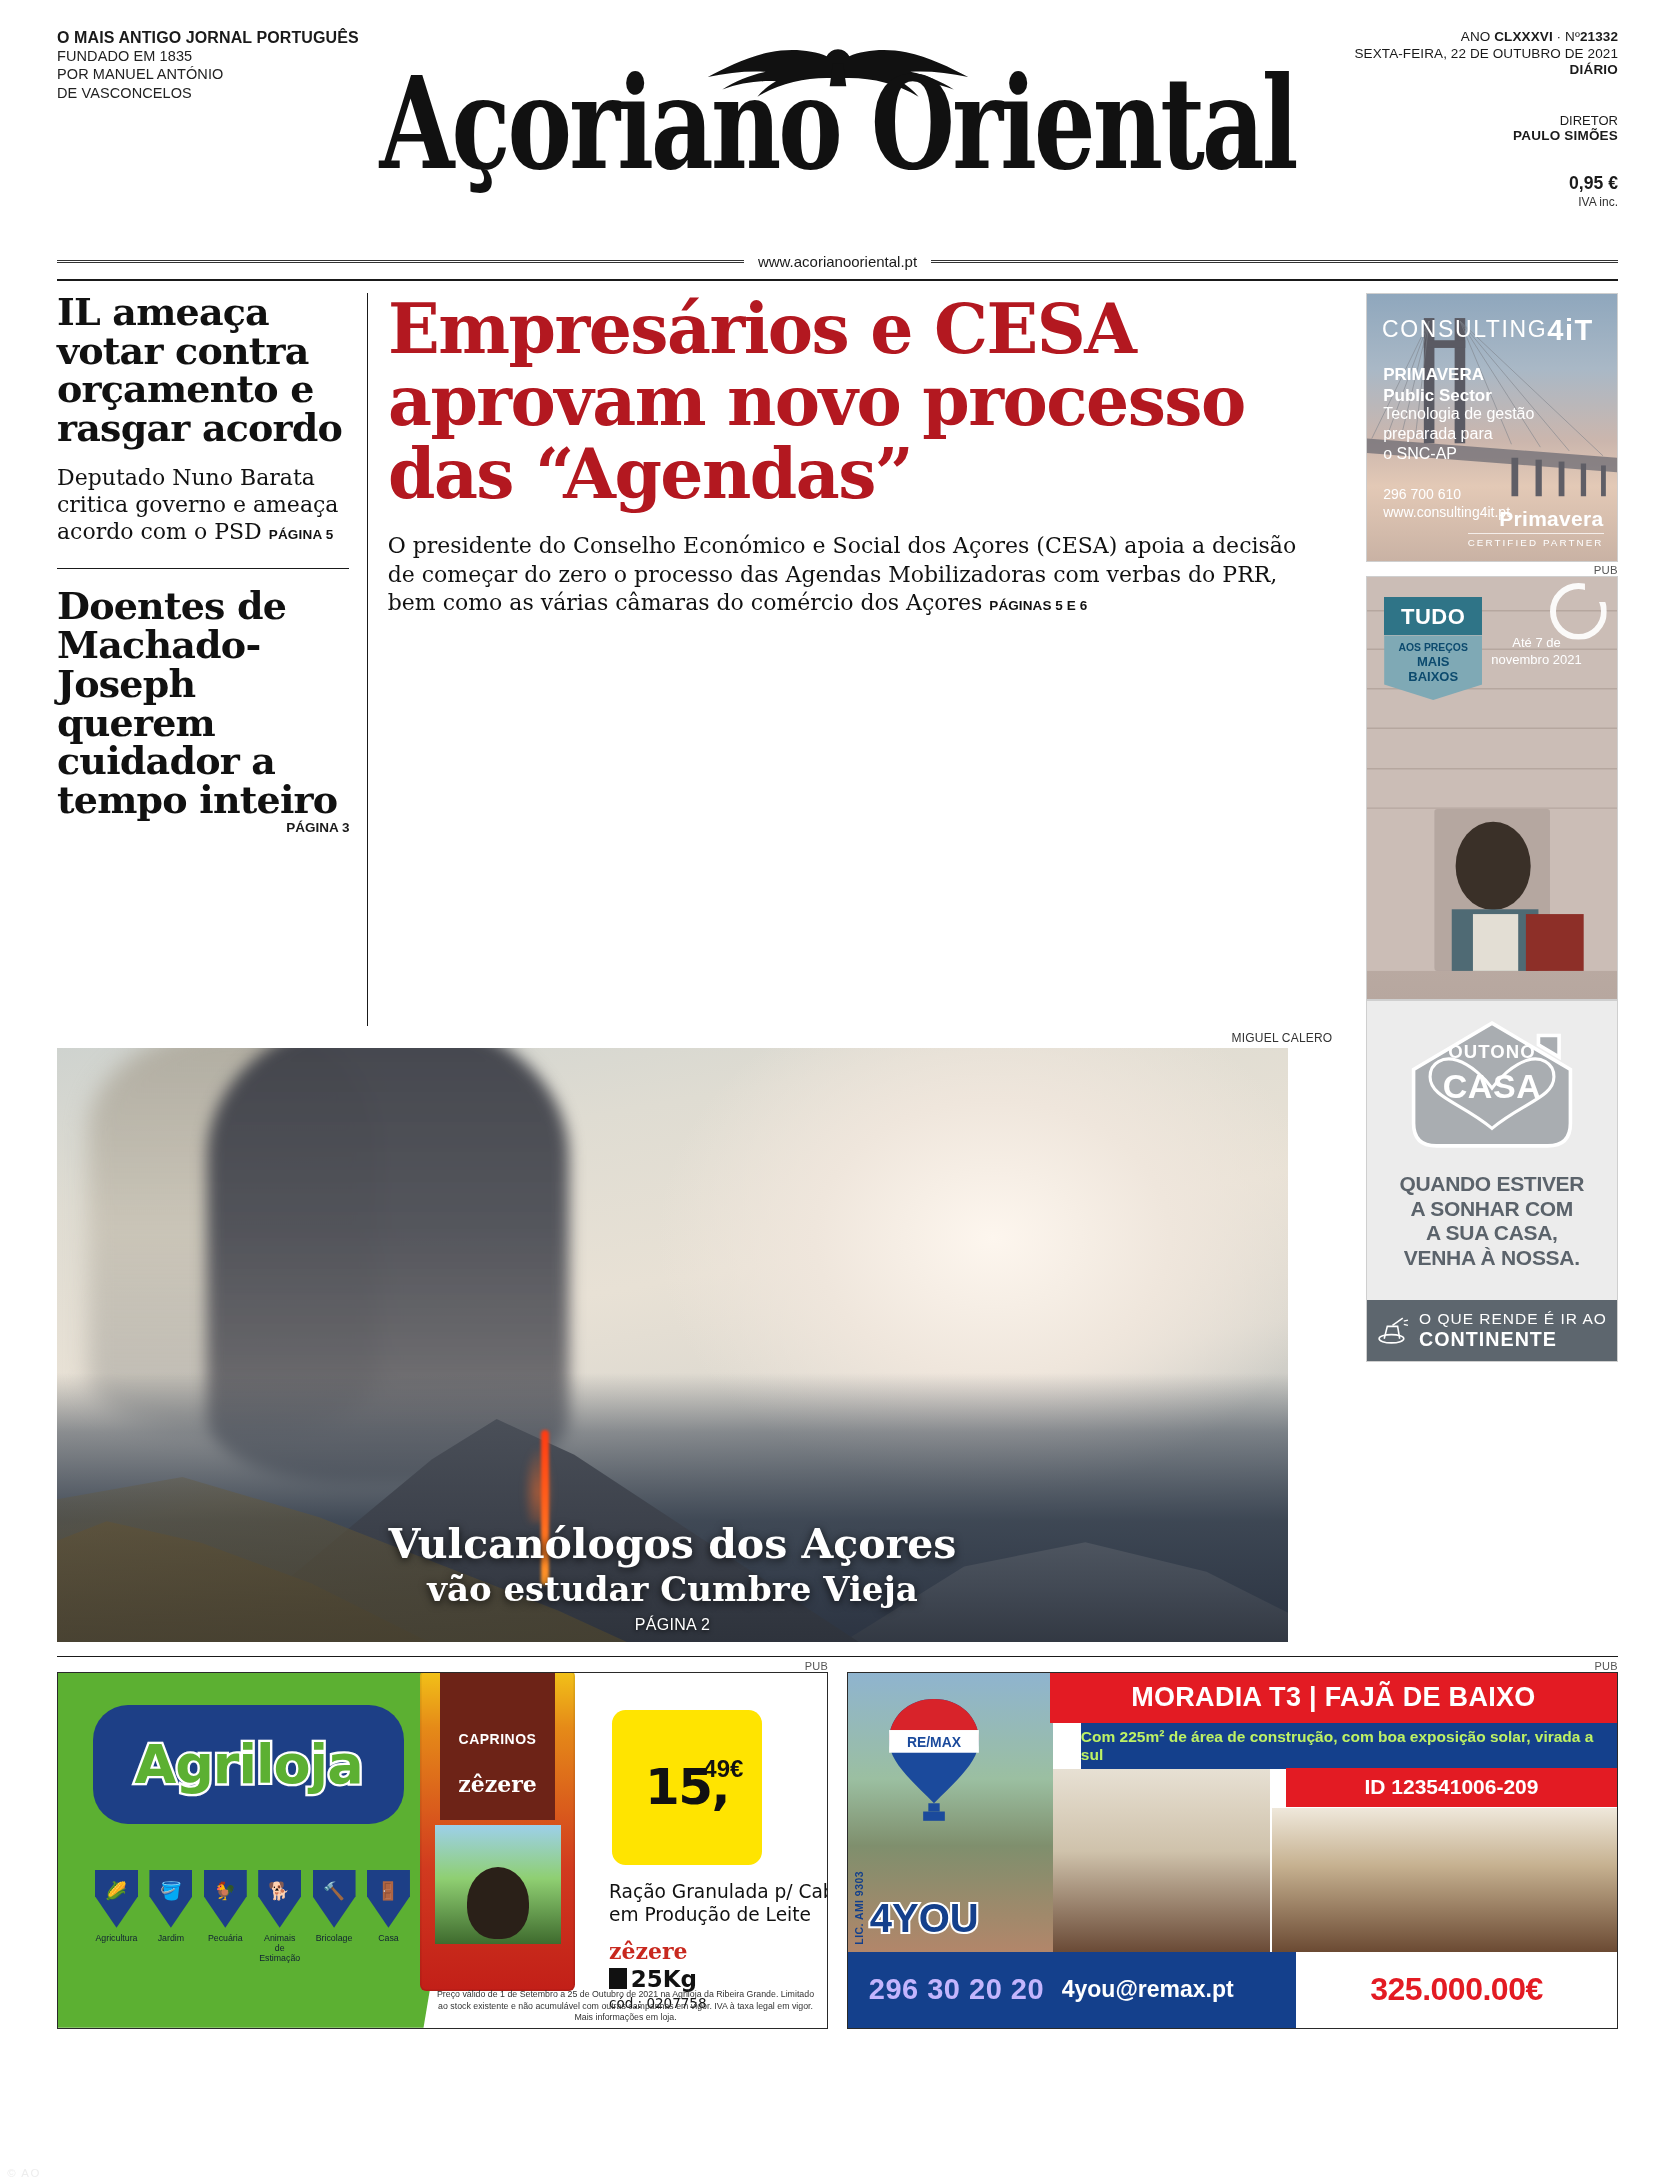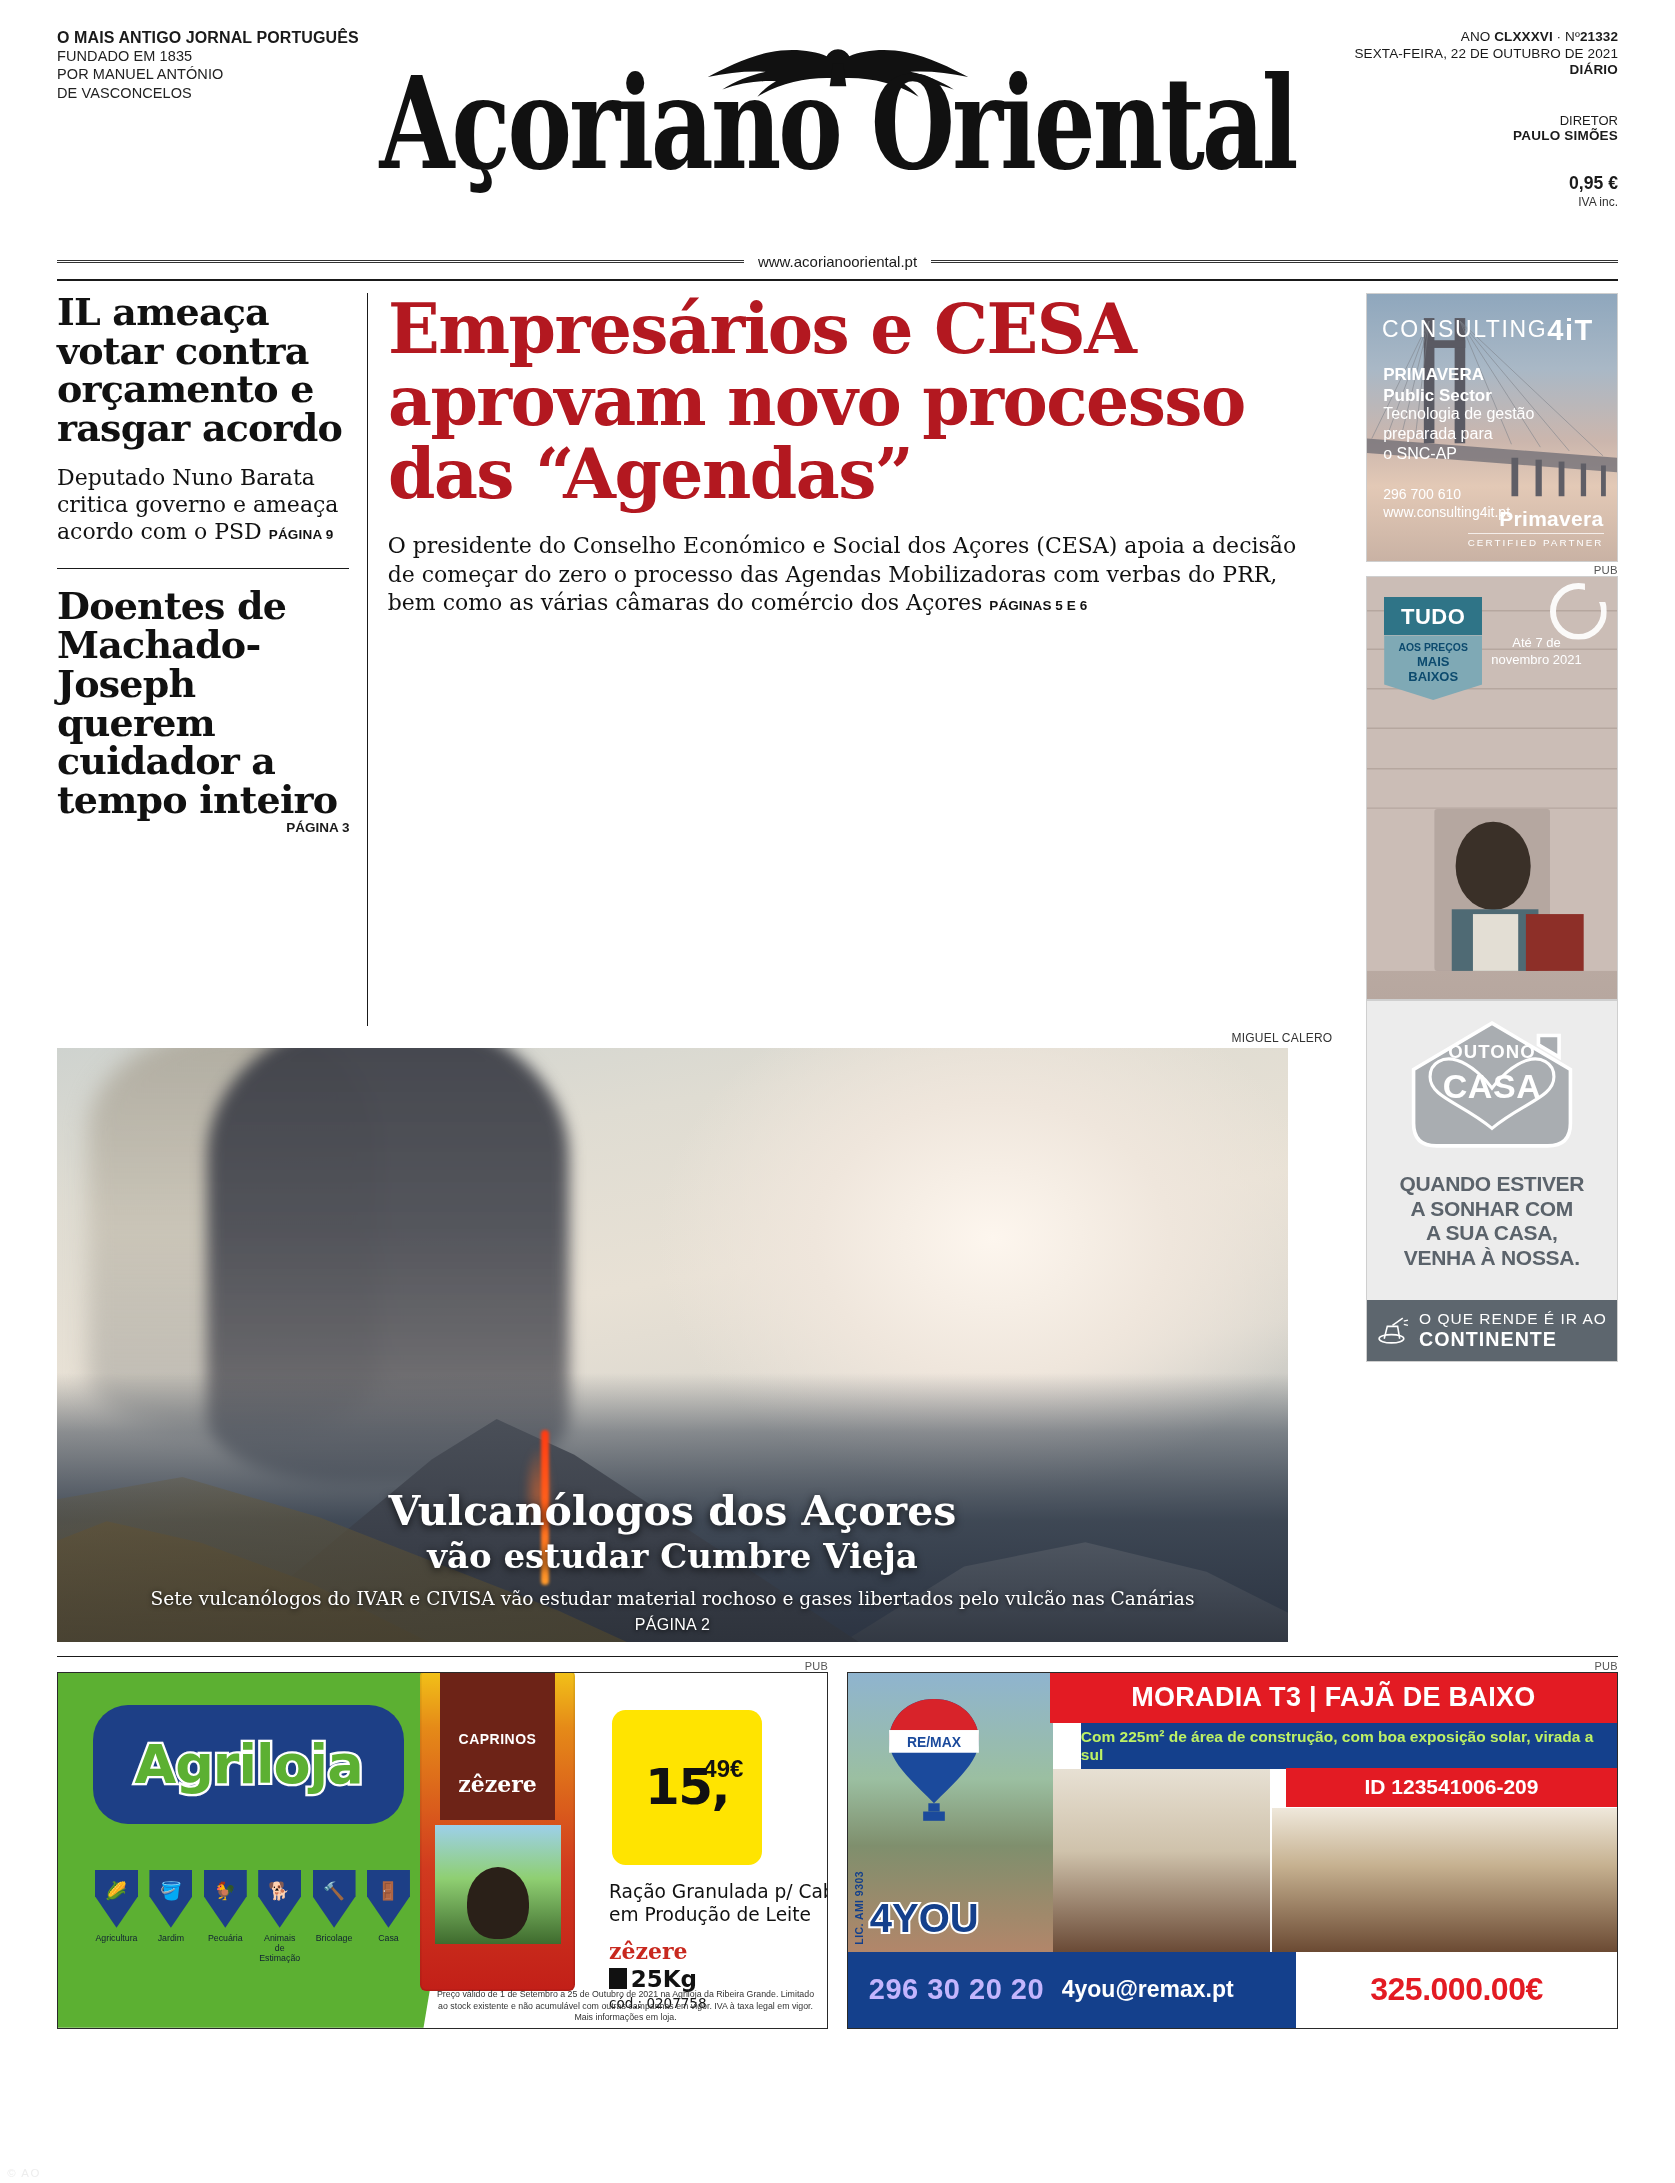--- a/index.html
+++ b/index.html
@@ -281,21 +281,21 @@
   </div>
   <div class="hrule-thick"></div>
 
   <div class="grid">
 
     <div class="col-left">
       <div>
         <div class="kicker-hl">IL ameaça votar contra orçamento e rasgar acordo</div>
         <div class="kicker-sub">
           <span>Deputado Nuno Barata critica governo e ameaça acordo com o PSD</span>
-          <span class="pg">PÁGINA 9</span>
+          <span class="pg">PÁGINA 5</span>
         </div>
       </div>
 
       <div class="sep-left"></div>
 
       <div>
         <div class="kicker-hl">Doentes de Machado-Joseph querem cuidador a tempo inteiro</div>
         <span class="pg-right">PÁGINA 3</span>
       </div>
     </div>
@@ -433,21 +433,20 @@
         <div class="photo-hill-r"></div>
         <div class="photo-cone"></div>
         <div class="photo-lava2"></div>
         <div class="photo-lava"></div>
         <div class="photo-hill-l"></div>
         <div class="photo-veg"></div>
 
         <div class="cap-box">
           <div class="cap-t1">Vulcanólogos dos Açores</div>
           <div class="cap-t2">vão estudar Cumbre Vieja</div>
-          <div class="cap-t3">Sete vulcanólogos do IVAR e CIVISA vão estudar material rochoso e gases libertados pelo vulcão nas Canárias</div>
           <div class="cap-pg">PÁGINA 2</div>
         </div>
       </div>
     </div>
     <div style="width: 269px;"></div>
   </div>
 
   <div class="bot-rule"></div>
 
   <div class="bot-wrap">

